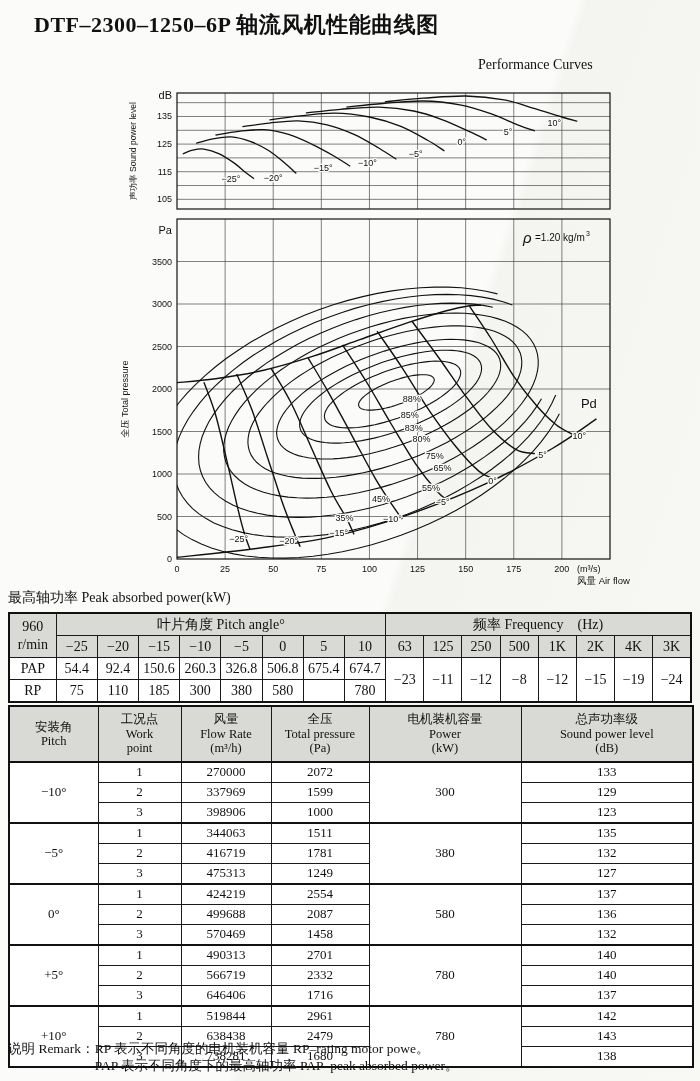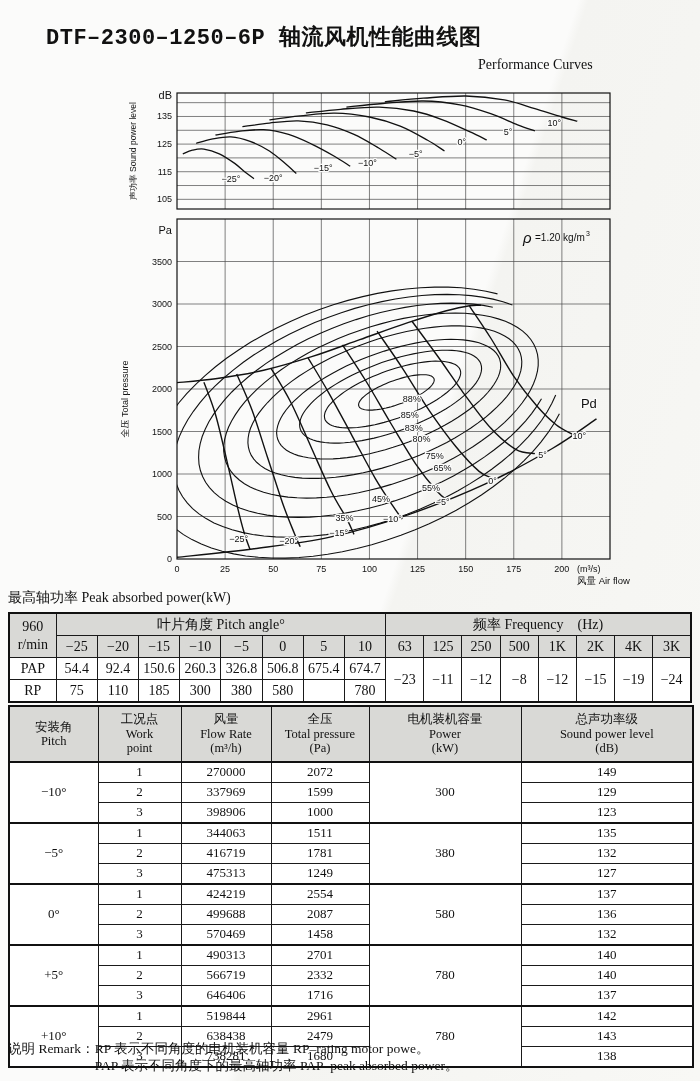--- a/index.html
+++ b/index.html
@@ -1,18 +1,18 @@
 <!DOCTYPE html>
 <html><head>
 <meta charset="utf-8">
 <style>
   html,body{margin:0;padding:0;}
   body{background:#e9e9e7;font-family:"Liberation Serif","DejaVu Serif",serif;}
   .page{position:relative;width:700px;height:1081px;background:linear-gradient(108deg,#fbfbfa 55%,#f4f4f1 56%,#f8f8f5 100%);overflow:hidden;margin:0 auto;color:#111;}
-  .page-title{position:absolute;left:34px;top:10px;margin:12px;font-size:22px;font-weight:bold;letter-spacing:.5px;font-family:Liberation Mono, monospace;}
+  .page-title{position:absolute;left:34px;top:10px;margin:0;font-size:22px;font-weight:bold;letter-spacing:.5px;font-family:Liberation Serif, serif;}
   .subtitle{position:absolute;left:478px;top:57px;font-size:14px;font-family:Liberation Serif, serif;}
   svg{position:absolute;overflow:hidden;}
   #sound-chart{left:110px;top:84px;}
   #pressure-chart{left:110px;top:214px;}
   .cap-row{position:absolute;left:8px;top:589px;width:678px;font-size:14px;}
   .cap-right{position:absolute;left:424px;top:0;width:236px;display:flex;justify-content:space-between;}
   table{border-collapse:collapse;table-layout:fixed;background:#fff;}
   #power-table{position:absolute;left:8px;top:612px;width:684px;border:2px solid #111;font-size:14px;}
   #perf-table{position:absolute;left:8px;top:705px;width:684px;border:2px solid #111;font-size:13px;}
   td{border:1px solid #1a1a1a;text-align:center;padding:1px 0;line-height:1.25;}
@@ -292,21 +292,21 @@
             <div>Sound power level</div>
             <div>(dB)</div>
           </td>
         </tr>
         <tr>
           <td rowspan="3" class="gtop">−10°</td>
           <td class="gtop">1</td>
           <td class="gtop">270000</td>
           <td class="gtop">2072</td>
           <td rowspan="3" class="gtop">300</td>
-          <td class="gtop">149</td>
+          <td class="gtop">133</td>
         </tr>
         <tr>
           <td>2</td>
           <td>337969</td>
           <td>1599</td>
           <td>129</td>
         </tr>
         <tr>
           <td>3</td>
           <td>398906</td>

